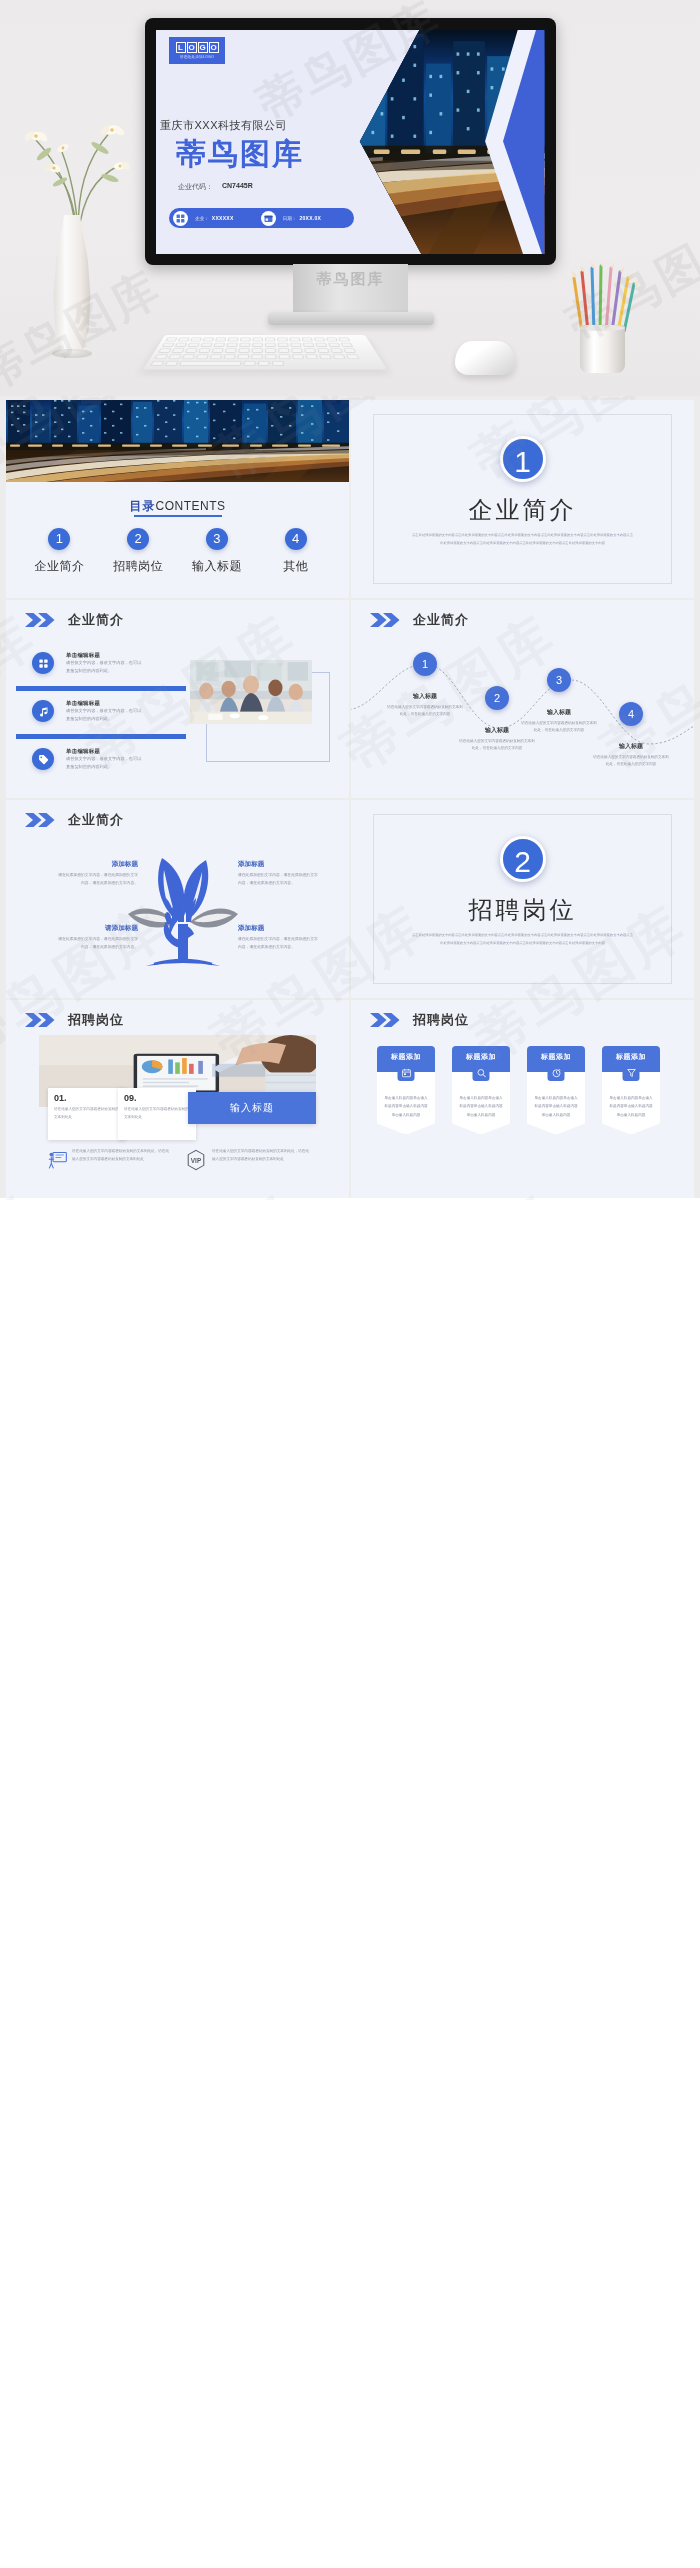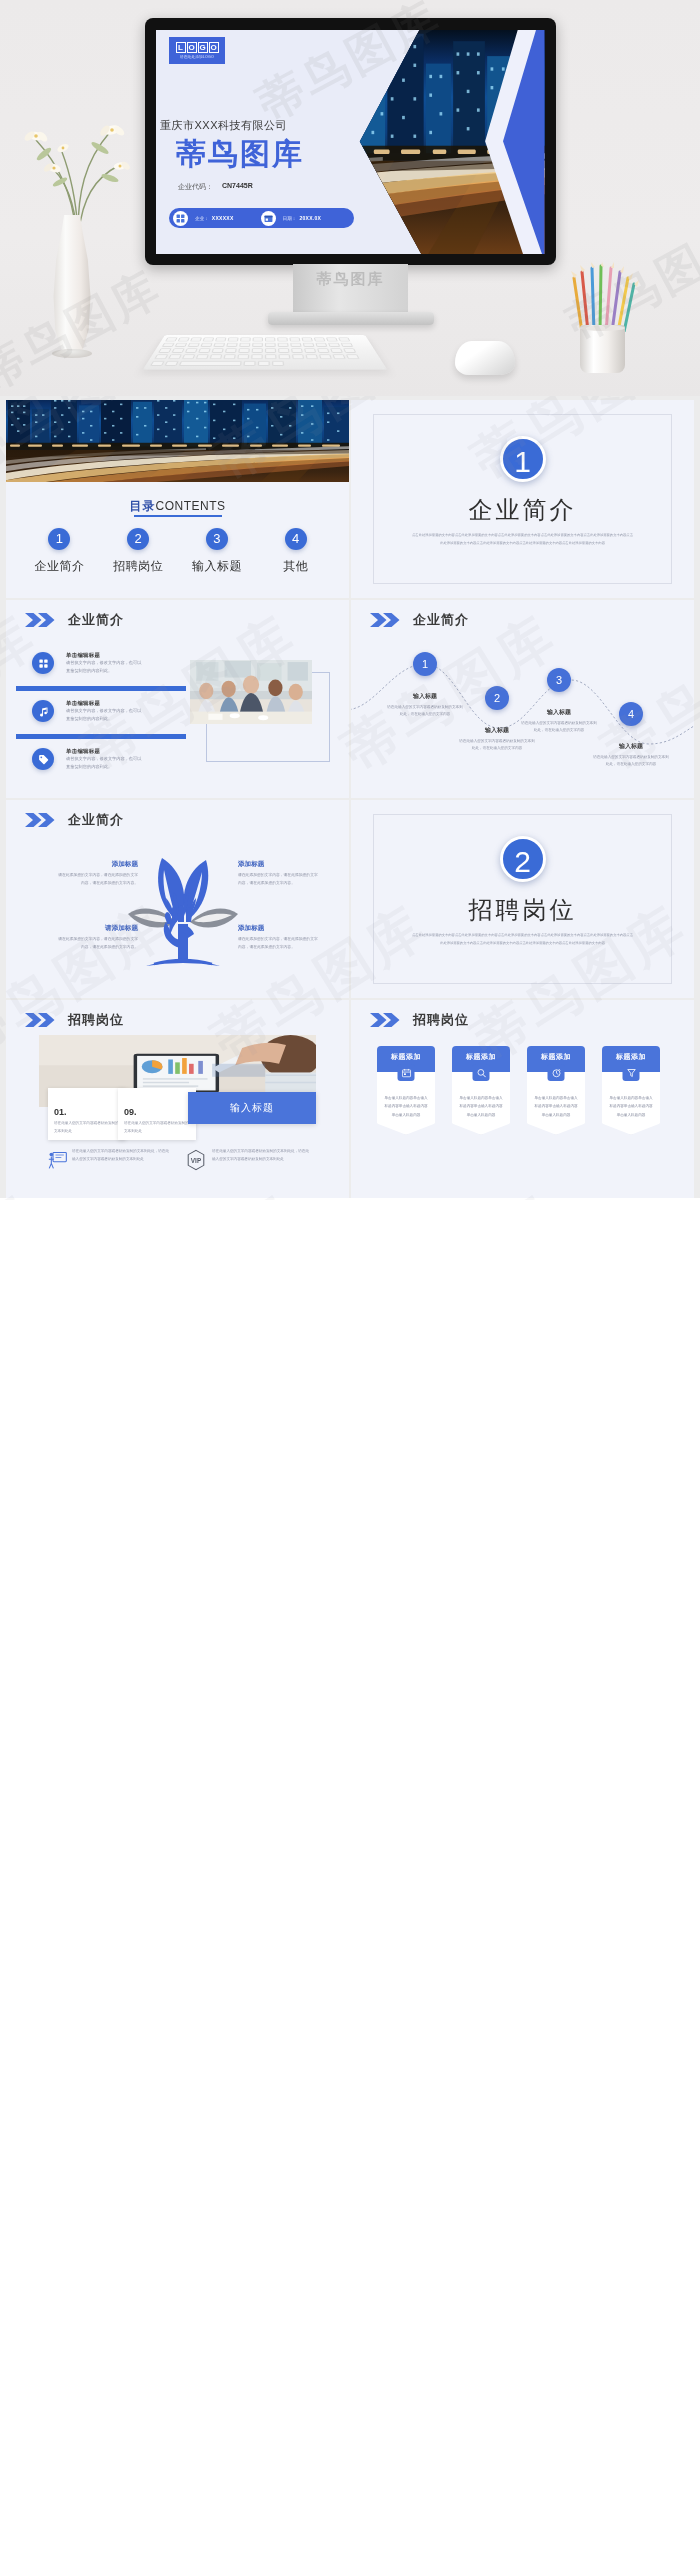--- a/index.html
+++ b/index.html
@@ -110,21 +110,21 @@
   font-size:11px;line-height:24px;text-align:center;box-shadow:0 2px 5px rgba(80,100,160,.4);z-index:3}
 .wv-lbl{position:absolute;text-align:center;font-size:6px;color:#3a3a3a;font-weight:bold}
 .wv-txt{position:absolute;text-align:center;font-size:3.6px;color:#8b90a2;line-height:2;width:78px}
 
 
 .tr-ttl{position:absolute;font-size:6.6px;color:#3a5fbe;font-weight:bold}
 .tr-txt{position:absolute;font-size:3.8px;color:#8b90a2;line-height:2;width:80px}
 
 
 .jc-card{position:absolute;width:78px;height:52px;background:#fff;box-shadow:0 1px 4px rgba(0,0,0,.14);
-  padding:19px 6px}
+  padding:5px 6px}
 .jc-num{font-size:9px;color:#333;font-weight:bold}
 .jc-txt{font-size:3.6px;color:#8b90a2;line-height:2.1;margin-top:3px}
 .jc-blue{position:absolute;background:#4a74da;color:#fff;display:flex;align-items:center;justify-content:center;
   font-size:10px;letter-spacing:1px;box-shadow:0 1px 5px rgba(0,0,0,.15)}
 .jb-ic{position:absolute;width:24px;height:24px;display:flex;align-items:center;justify-content:center}
 .jb-txt{position:absolute;font-size:3.6px;color:#8b90a2;line-height:2.1;width:100px}
 
 
 .bn{position:absolute;width:58px}
 .bn-top{width:58px;height:26px;background:#4a74da;border-radius:4px 4px 0 0;color:#fff;

